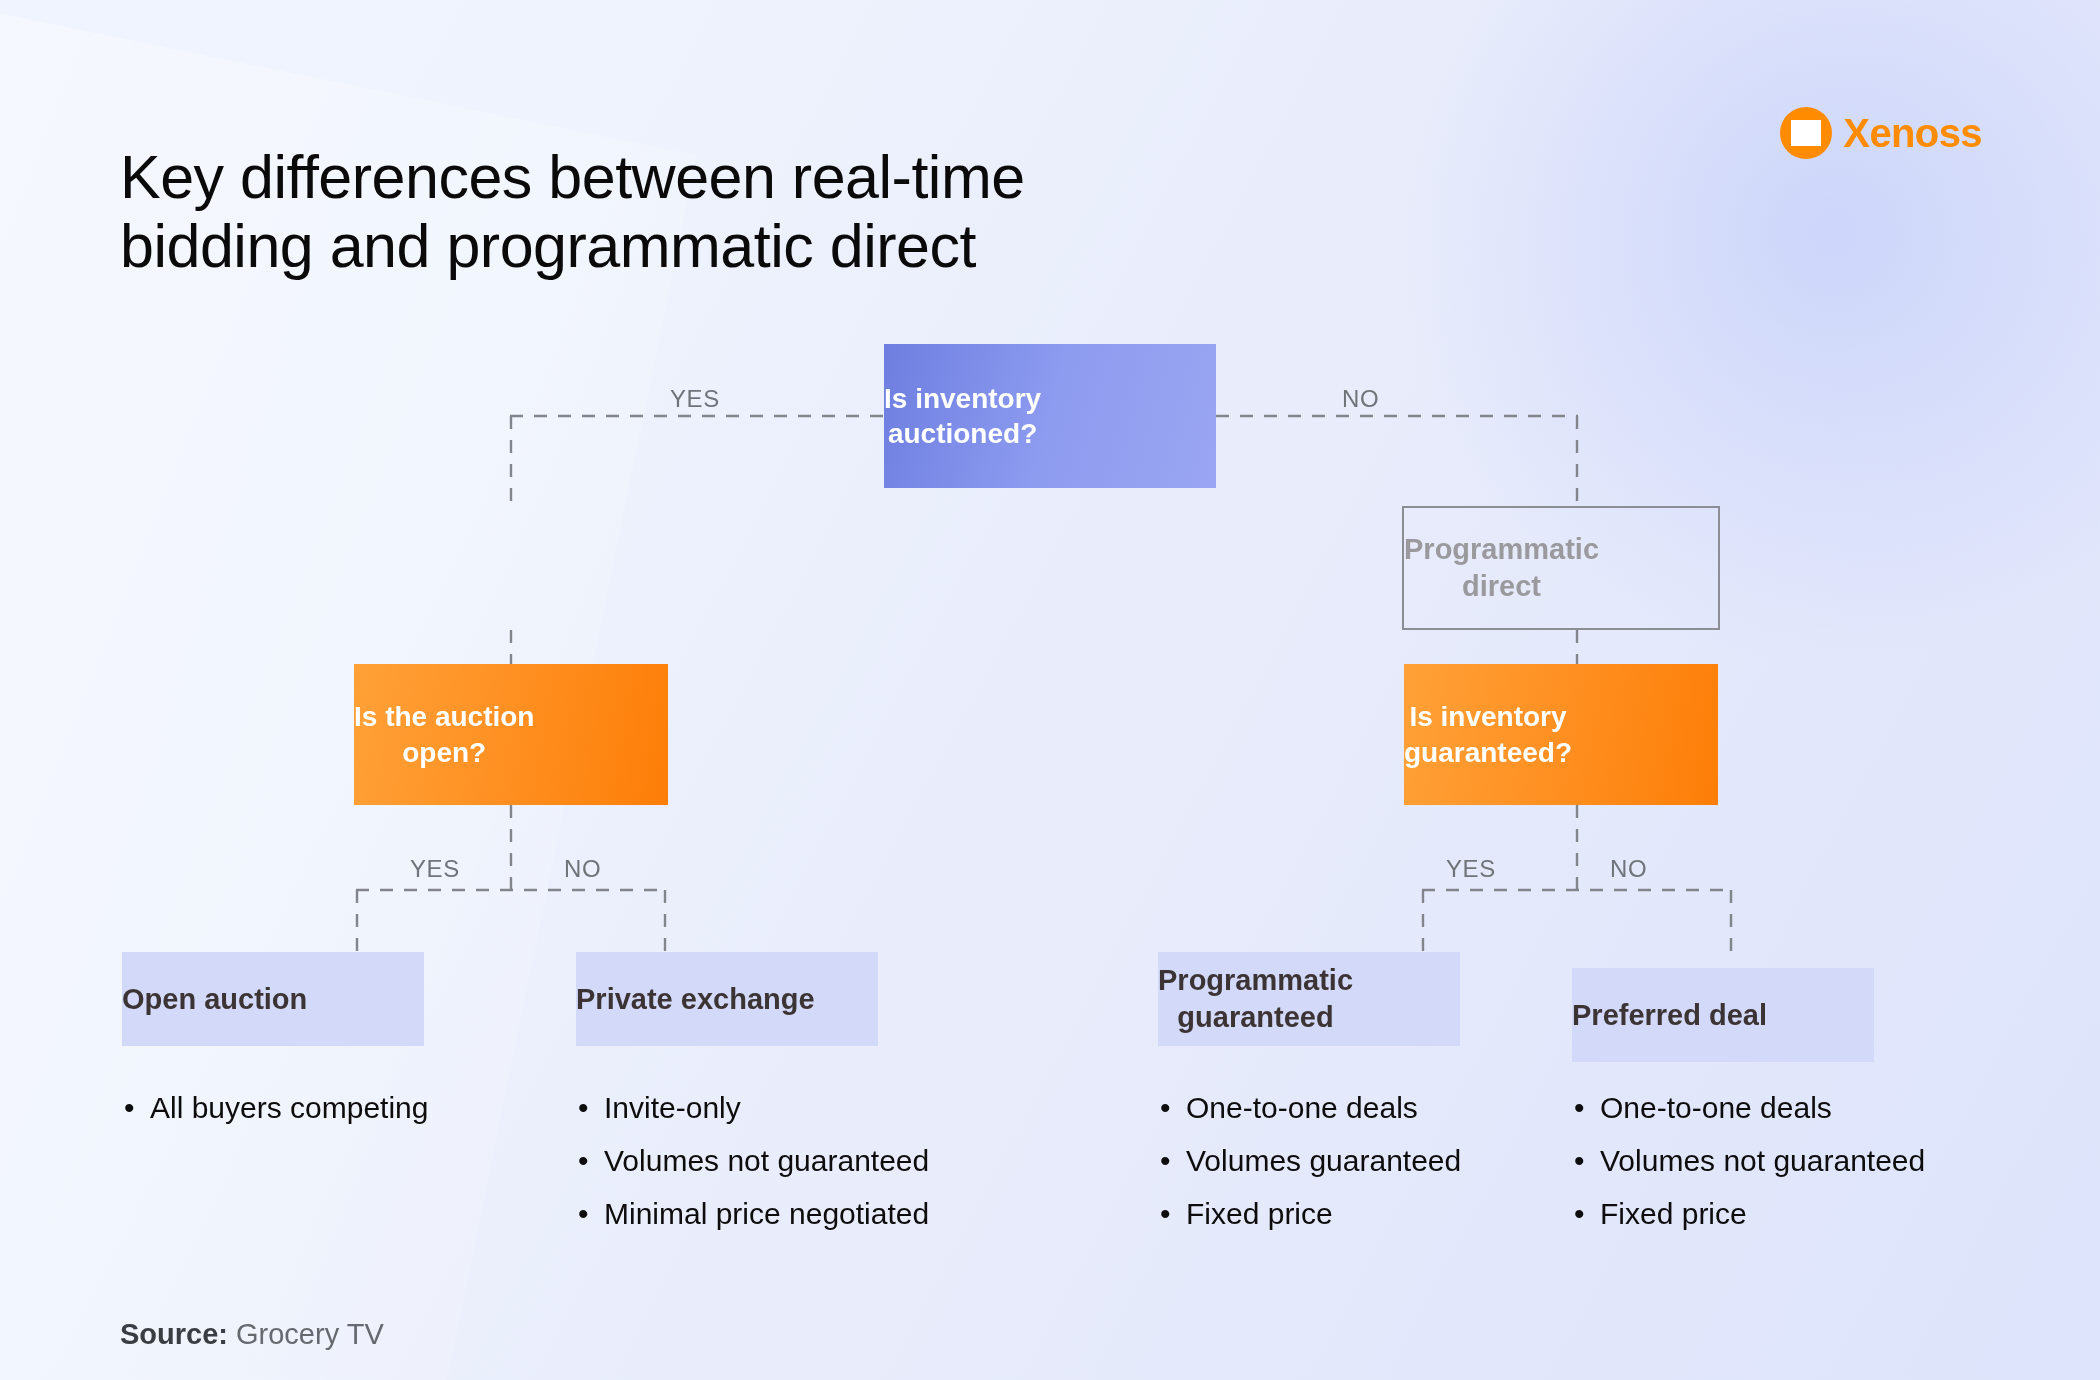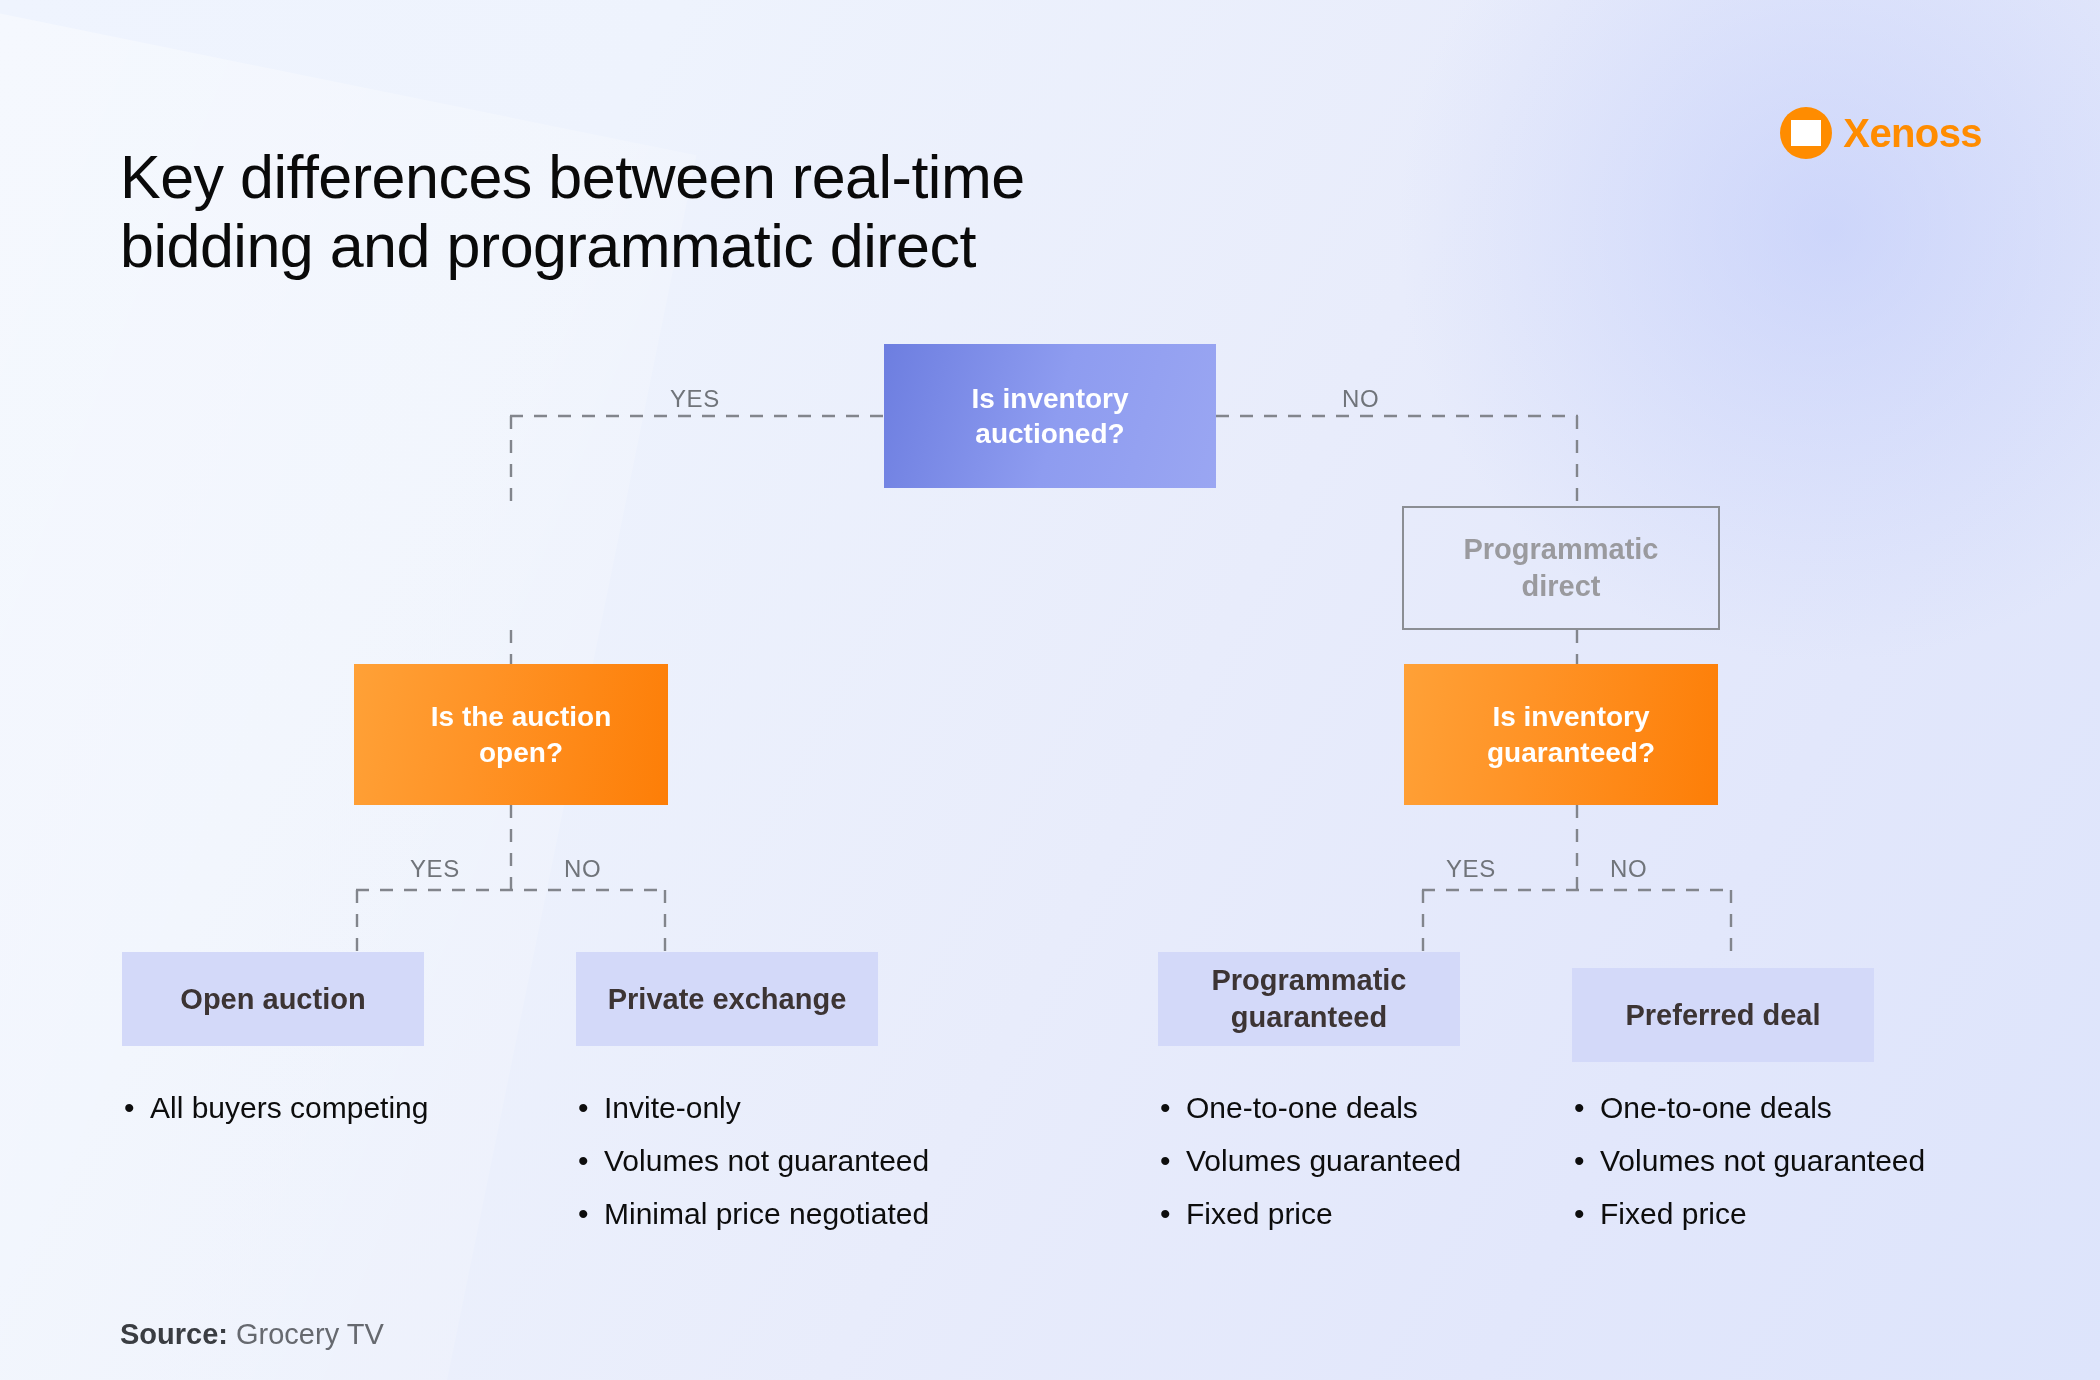--- a/index.html
+++ b/index.html
@@ -35,36 +35,36 @@
 
   #logo{position:absolute;right:118px;top:106px;display:flex;align-items:center;gap:10px;}
   #logo svg{display:block;}
   #logo-word{font-size:40px;font-weight:700;color:#ff8c00;letter-spacing:-.6px;}
 
   
   #diagram{position:absolute;left:0;top:0;width:2100px;height:1380px;}
   #wires{position:absolute;left:0;top:0;width:2100px;height:1380px;}
 
   .node{
-    position:absolute;display:flex;align-items:center;justify-content:center;
+    position:absolute;display:flex;align-items:center;
     text-align:center;box-sizing:border-box;
   }
   .node .nlabel{display:block;line-height:1.26;}
 
   .node-decision-root{
     background:linear-gradient(105deg,#6d7ee0 0%,#8e9cf0 52%,#9aa6f2 100%);
     color:#fff;font-weight:700;font-size:28px;
   }
   .node-outline{
     background:transparent;border:2px solid #8b8e94;
     color:#9a9a9e;font-weight:700;font-size:29px;
   }
   .node-decision-orange{
     background:linear-gradient(100deg,#ffa137 0%,#ff9326 40%,#fd7e07 100%);
-    color:#fff;font-weight:700;font-size:28px;padding-left:20px;
+    color:#fff;font-weight:700;font-size:28px;
   }
   .node-leaf{
     background:#d3d9f9;color:#3c3434;font-weight:700;font-size:29px;
   }
 
   .edge-label{
     position:absolute;font-size:24px;color:#70747a;font-weight:400;
     letter-spacing:.6px;white-space:nowrap;
   }
 

